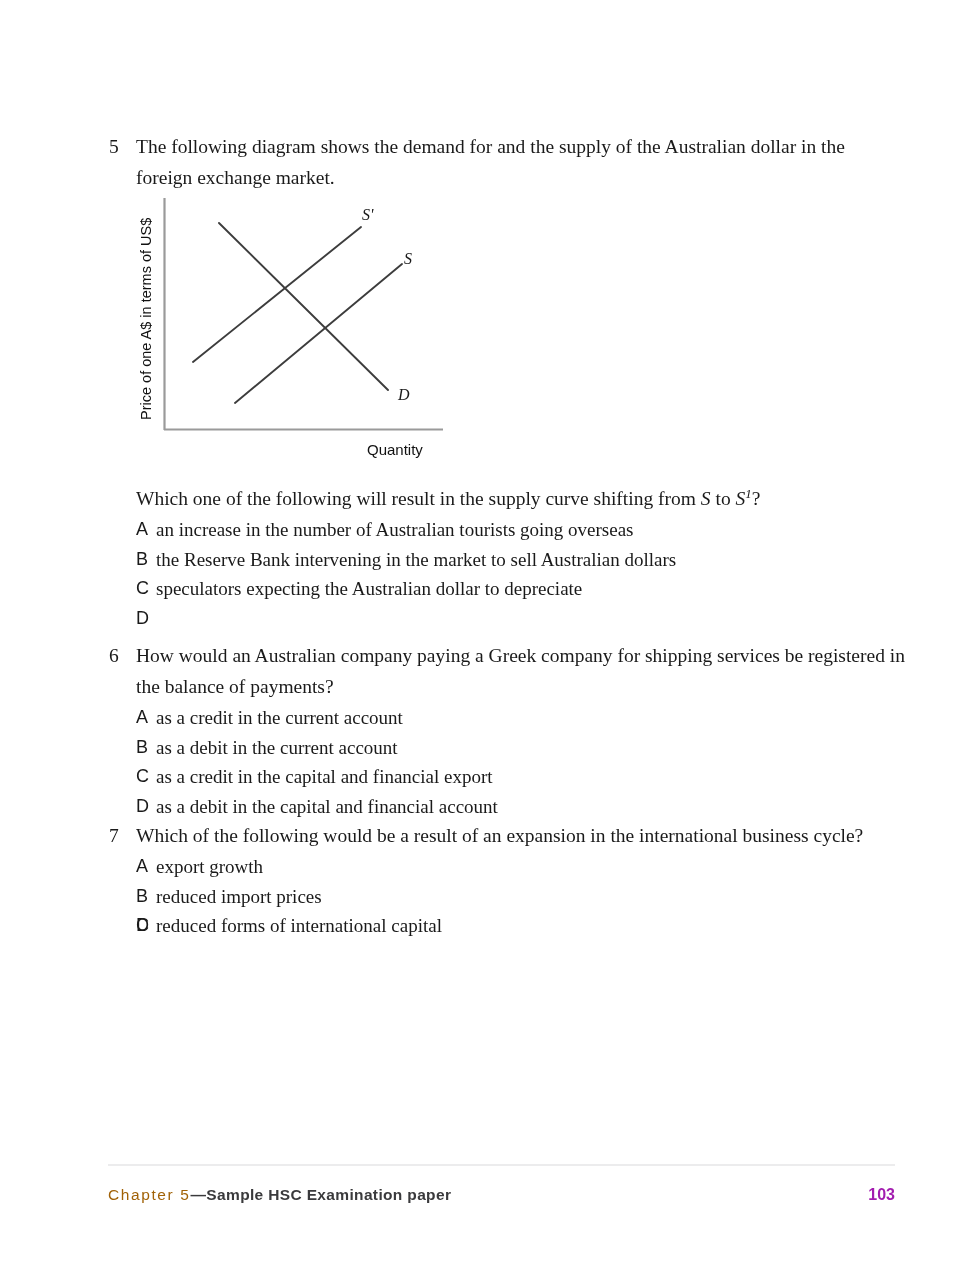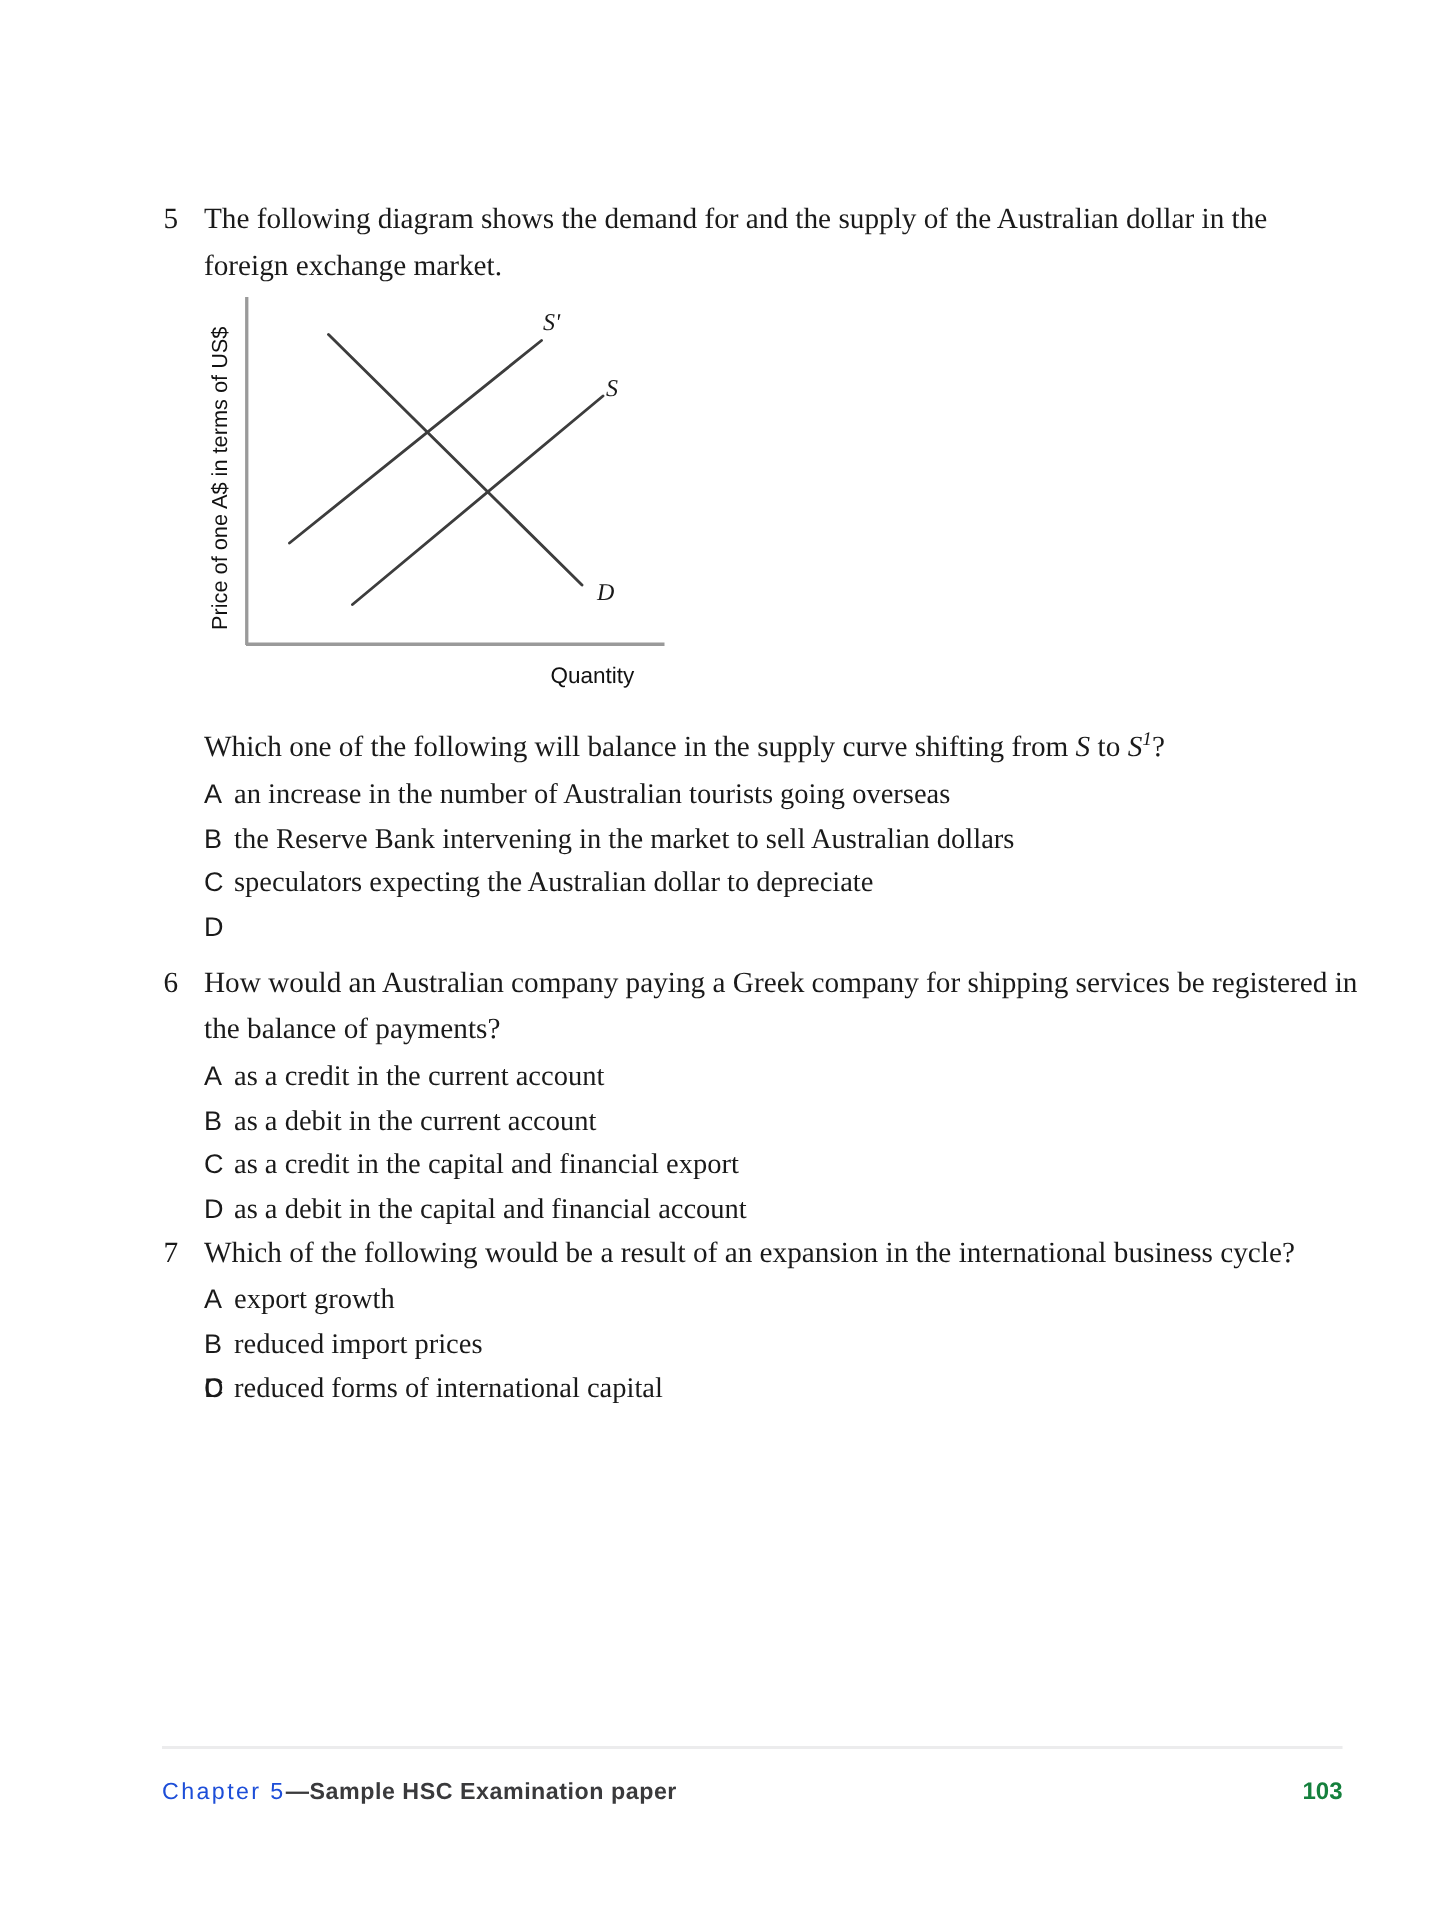--- a/index.html
+++ b/index.html
@@ -97,35 +97,35 @@
     font-size: 15.5px;
     line-height: 24px;
   }
   .footer-left {
     position: absolute;
     left: 0;
     top: 0;
     white-space: nowrap;
   }
   .footer-chapter {
-    color: #1d4ed8;
+    color: #a16207;
     letter-spacing: 1.6px;
   }
   .footer-title {
     color: #3a3a3c;
     letter-spacing: 0.35px;
     font-weight: bold;
   }
   .footer-page {
     position: absolute;
     right: 0;
     top: 0;
     font-weight: bold;
     font-size: 16px;
-    color: #15803d;
+    color: #a21caf;
   }
 </style>
 </head>
 <body>
 
 <div class="page">
 
   <div class="question" style="top:131px;">
     <div class="q-head">
       <span class="q-num">5</span>
@@ -153,21 +153,21 @@
       <text x="268" y="208" font-family="Liberation Serif, DejaVu Serif, serif" font-size="16" font-style="italic" fill="#1a1a1a">D</text>
 
       <text x="-228" y="21" transform="rotate(-90)" font-family="Liberation Sans, DejaVu Sans, sans-serif" font-size="14.5" fill="#111">Price of one A$ in terms of US$</text>
 
       <text x="237" y="263" font-family="Liberation Sans, DejaVu Sans, sans-serif" font-size="15" fill="#111">Quantity</text>
     </svg>
   </div>
 
   <div class="question" style="top:483px;">
     <div class="q-head" style="padding-left:31px;">
-      <span>Which one of the following will balance in the supply curve shifting from </span><span class="it">S</span><span> to </span><span class="prime"><span>S</span><sup>1</sup></span><span>?</span>
+      <span>Which one of the following will result in the supply curve shifting from </span><span class="it">S</span><span> to </span><span class="prime"><span>S</span><sup>1</sup></span><span>?</span>
     </div>
     <ul class="opt-list" style="margin-top:1px;">
       <li class="opt">
         <span class="opt-letter">A</span>
         <span>an increase in the number of Australian tourists going overseas</span>
       </li>
       <li class="opt">
         <span class="opt-letter">B</span>
         <span>the Reserve Bank intervening in the market to sell Australian dollars</span>
       </li>

